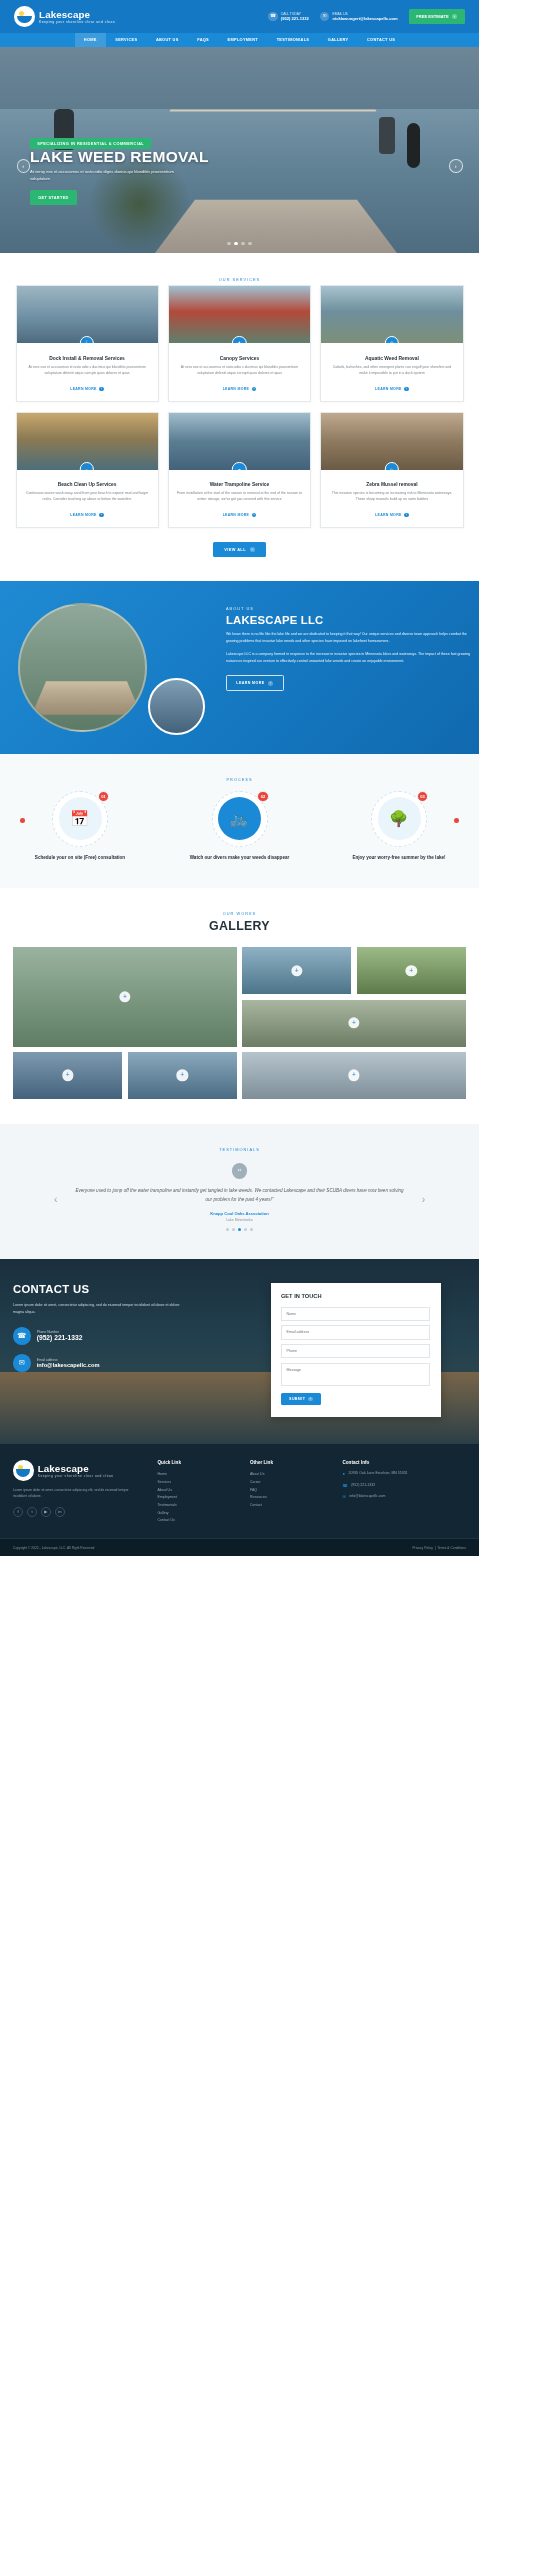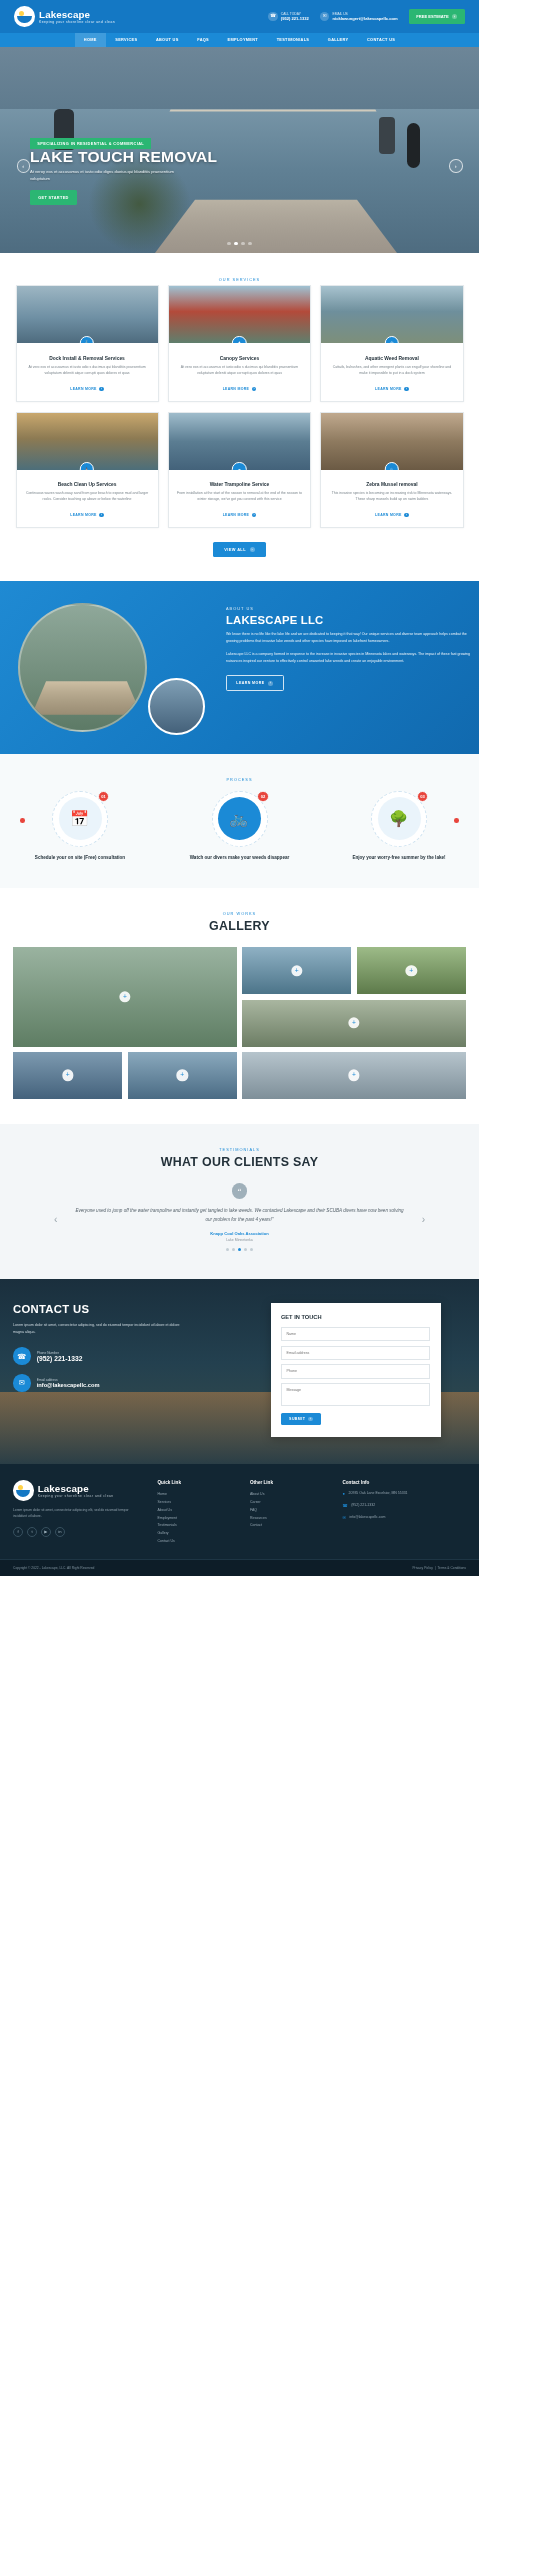--- a/index.html
+++ b/index.html
@@ -489,21 +489,21 @@
     <div class="water"></div>
     <div class="treeline"></div>
     <div class="weeds"></div>
     <div class="dock-rail"></div>
     <div class="dock"></div>
     <div class="diver"></div>
     <div class="diver2"></div>
     <div class="tank"></div>
 
     <div class="hero-banner">SPECIALIZING IN RESIDENTIAL &amp; COMMERCIAL</div>
-    <div class="hero-title">LAKE TOUCH REMOVAL</div>
+    <div class="hero-title">LAKE WEED REMOVAL</div>
     <div class="hero-sub">At veroy eos et accusamus et iusto odio digns dueius qui blanditiis praesentium voluptatum</div>
     <button class="hero-btn">GET STARTED</button>
 
     <div class="hero-arrow left">‹</div>
     <div class="hero-arrow right">›</div>
     <div class="hero-dots">
       <i></i>
       <i class="on"></i>
       <i></i>
       <i></i>
@@ -687,21 +687,20 @@
           <div class="plus">+</div>
         </div>
       <div class="gal-item g7">
           <div class="plus">+</div>
         </div>
     </div>
   </div>
 
   <div class="testi">
     <div class="eyebrow">TESTIMONIALS</div>
-    <div class="sec-title">WHAT OUR CLIENTS SAY</div>
     <div class="testi-box">
       <div class="testi-arrow l">‹</div>
       <div class="testi-arrow r">›</div>
       <div class="quote-mark">“</div>
       <div class="testi-text">Everyone used to jump off the water trampoline and instantly get tangled in lake weeds. We contacted Lakescape and their SCUBA divers have now been solving our problem for the past 4 years!"</div>
       <div class="testi-name">Knapp Cool Oaks Association</div>
       <div class="testi-role">Lake Minnetonka</div>
       <div class="testi-dots">
         <i></i>
         <i></i>

